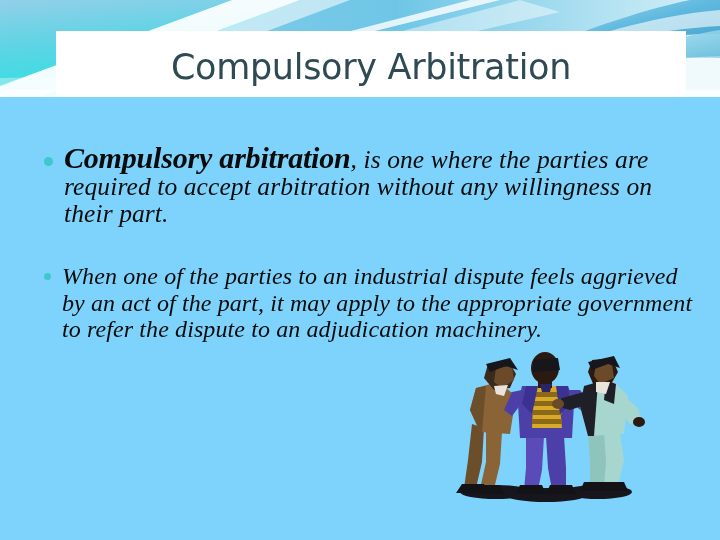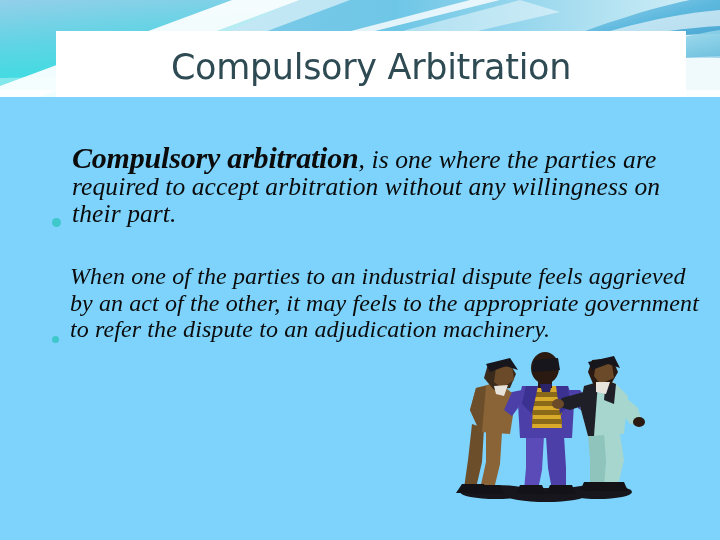--- a/index.html
+++ b/index.html
@@ -66,22 +66,22 @@
     position: absolute;
     left: 0;
     top: 130px;
     width: 720px;
     height: 410px;
   }
 
   .bullet-row {
     position: relative;
     display: flex;
-    align-items: flex-end;
-    margin: 0 0 0 12px;
+    align-items: flex-start;
+    margin: 0 0 0 4px;
   }
   .bullet-row.first  { padding: 14px 22px 0 40px; }
   .bullet-row.second { padding: 36px 18px 0 40px; }
 
   .bullet-dot {
     flex: 0 0 auto;
     width: 9px;
     height: 9px;
     border-radius: 50%;
     background: #3ec8cc;
@@ -184,21 +184,21 @@
 
     <div class="bullet-row first">
       <span class="bullet-dot"></span>
       <div class="bullet-text">
         <span class="lead">Compulsory arbitration</span><span>, is one where the parties are required to accept arbitration without any willingness on their part.</span>
       </div>
     </div>
 
     <div class="bullet-row second">
       <span class="bullet-dot"></span>
-      <div class="bullet-text">When one of the parties to an industrial dispute feels aggrieved by an act of the other, it may feels to the appropriate government to refer the dispute to an adjudication machinery.</div>
+      <div class="bullet-text">When one of the parties to an industrial dispute feels aggrieved by an act of the part, it may apply to the appropriate government to refer the dispute to an adjudication machinery.</div>
     </div>
   </div>
 
   <div class="clipart">
     <svg width="220" height="155" viewBox="0 0 220 155">
 
       <ellipse cx="58" cy="140" rx="36" ry="7" fill="#16161c"></ellipse>
       <ellipse cx="108" cy="143" rx="40" ry="7" fill="#16161c"></ellipse>
       <ellipse cx="160" cy="140" rx="34" ry="7" fill="#16161c"></ellipse>
 

